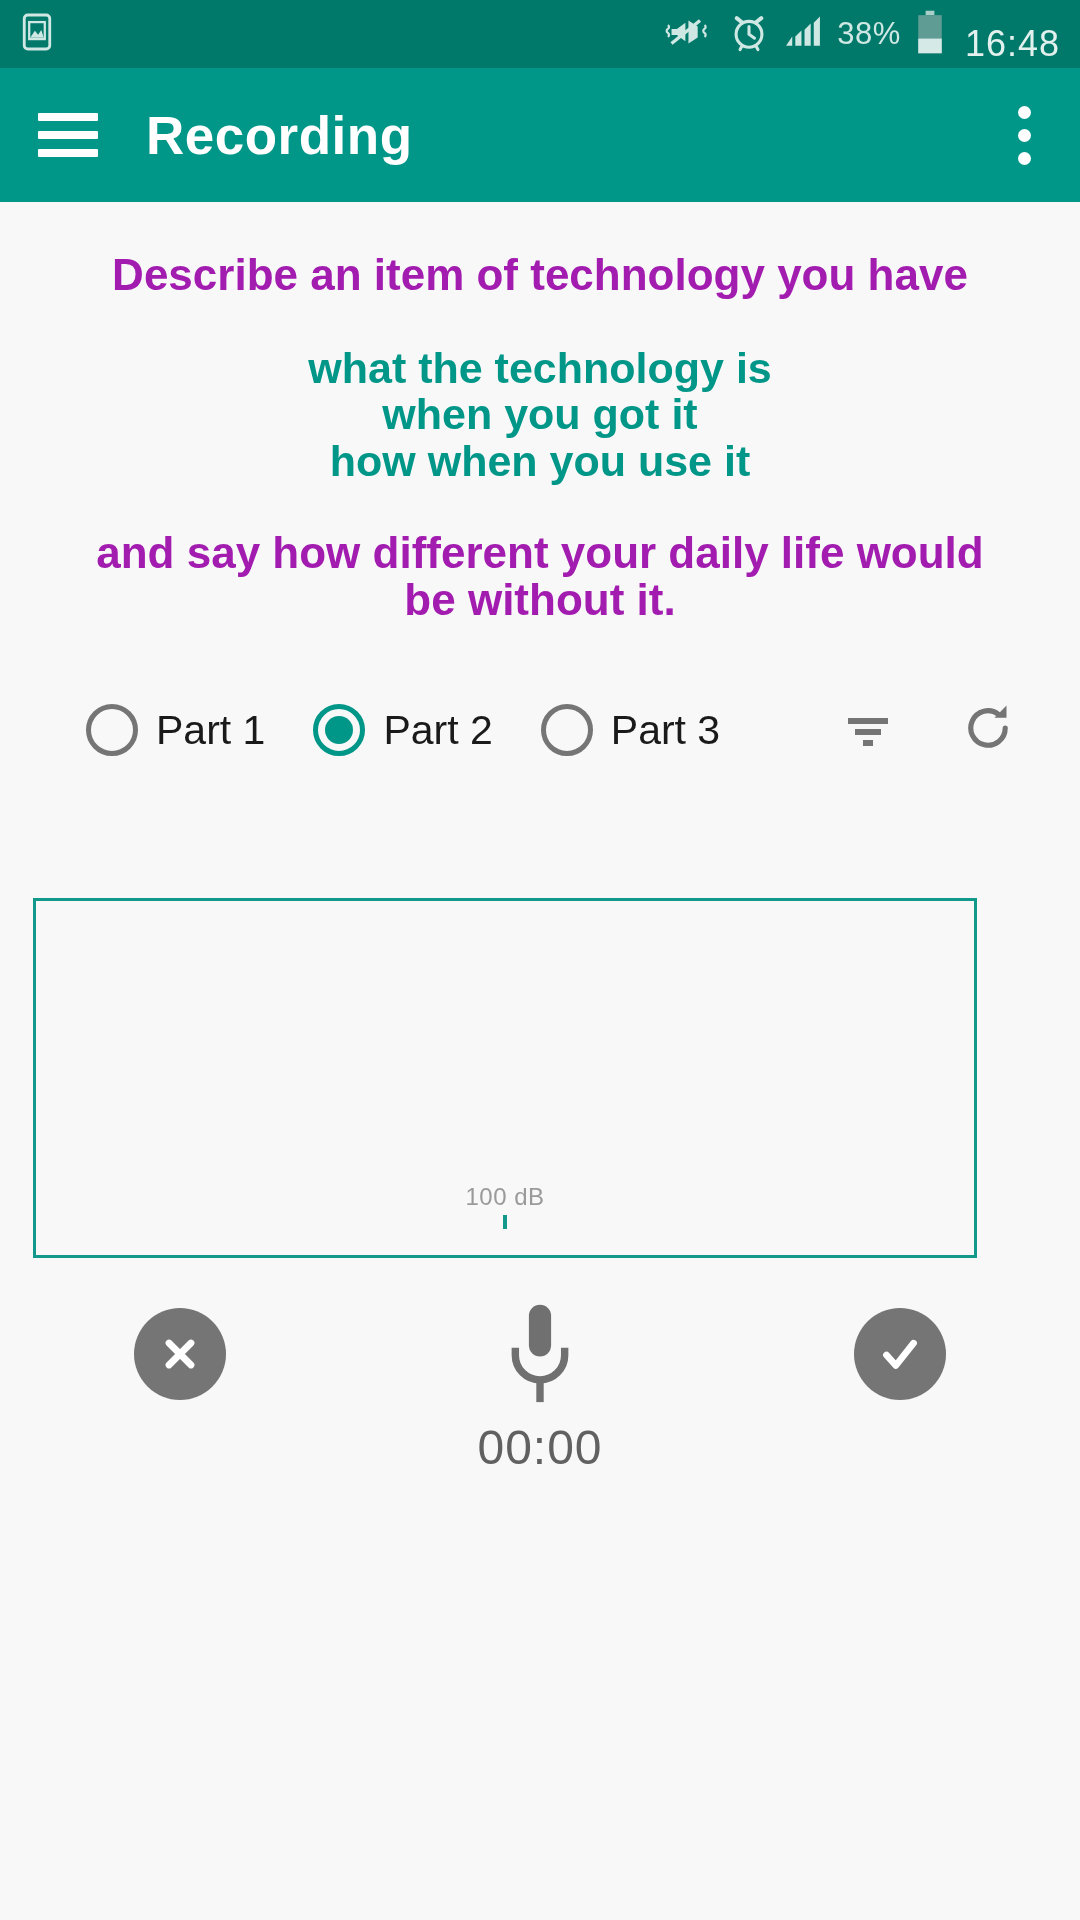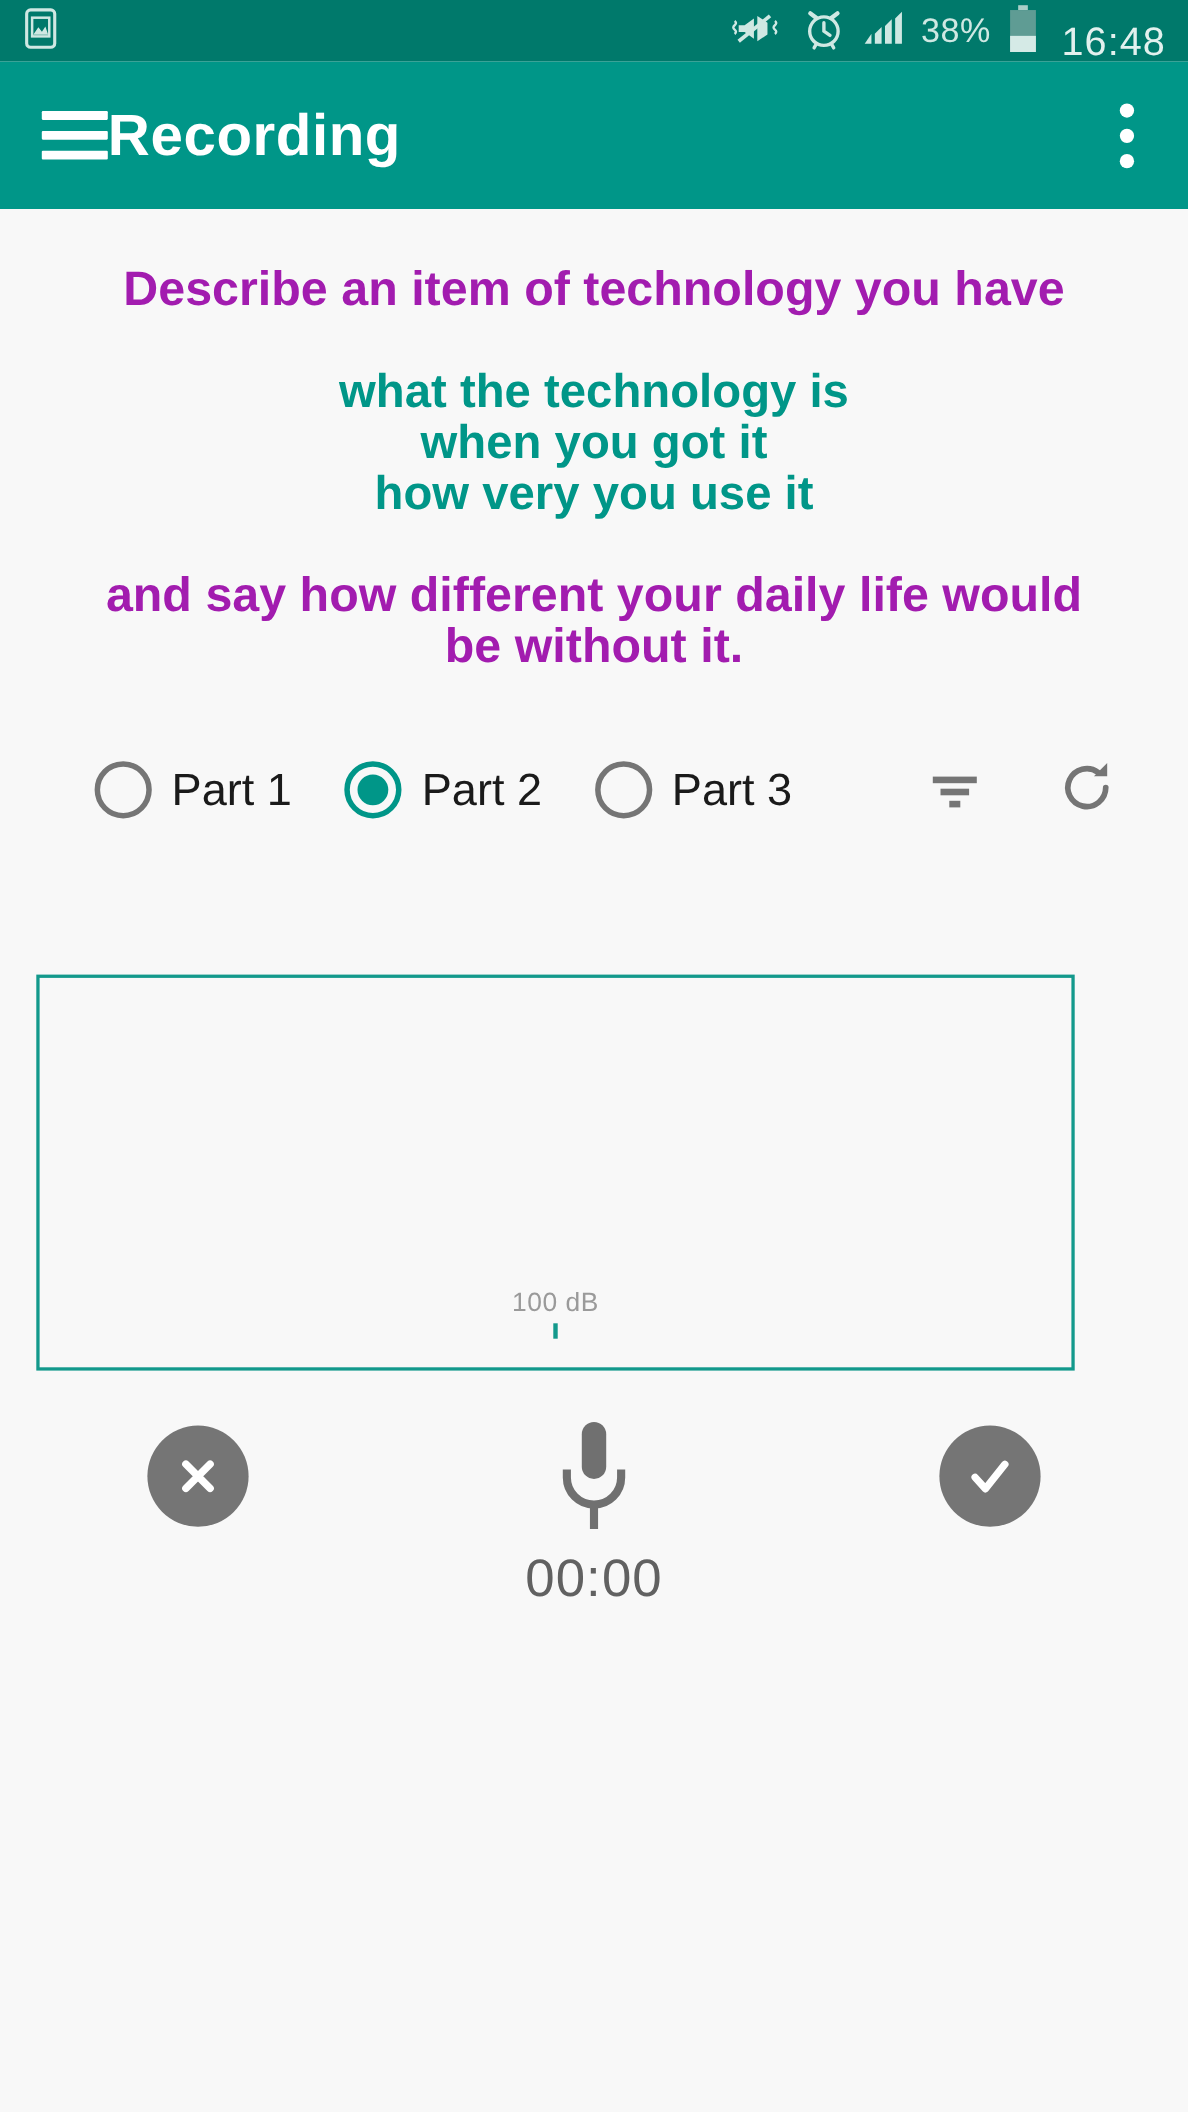--- a/index.html
+++ b/index.html
@@ -8,21 +8,21 @@
     height: 1920px;
     overflow: hidden;
   }
   body {
     font-family: "Liberation Sans", sans-serif;
     background: #f8f8f8;
   }
 
   
   .status-bar {
-    height: 56px;
+    height: 68px;
     background: #00796b;
     display: flex;
     align-items: center;
     padding: 0 20px;
     color: #c8e6e0;
   }
   .status-left { display: flex; align-items: center; }
   .status-right {
     margin-left: auto;
     display: flex;
@@ -66,20 +66,21 @@
     display: block;
     height: 8px;
     width: 100%;
     background: #ffffff;
     border-radius: 1px;
   }
   .app-title {
     color: #ffffff;
     font-size: 53px;
     font-weight: bold;
+    margin-left: 48px;
     letter-spacing: 0.5px;
     white-space: nowrap;
   }
   .overflow-menu {
     margin-left: auto;
     width: 56px;
     height: 86px;
     display: flex;
     flex-direction: column;
     align-items: center;
@@ -303,21 +304,21 @@
 <div class="content">
 
   <div class="prompt">
     <div class="para">
       <div>Describe an item of technology you have</div>
     </div>
     <div class="gap"></div>
     <div class="bullets">
       <div>what the technology is</div>
       <div>when you got it</div>
-      <div>how very you use it</div>
+      <div>how when you use it</div>
     </div>
     <div class="gap"></div>
     <div class="para">
       <div>and say how different your daily life would</div>
       <div>be without it.</div>
     </div>
   </div>
 
   <div class="parts-row">
 

